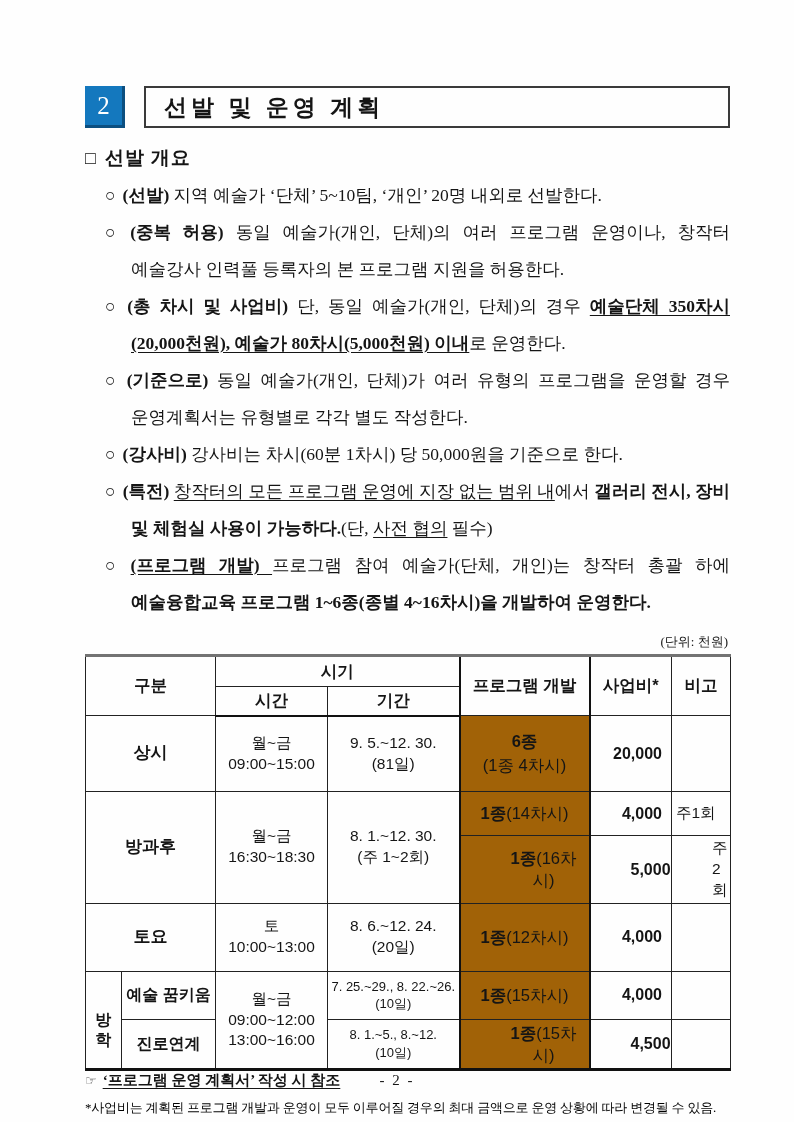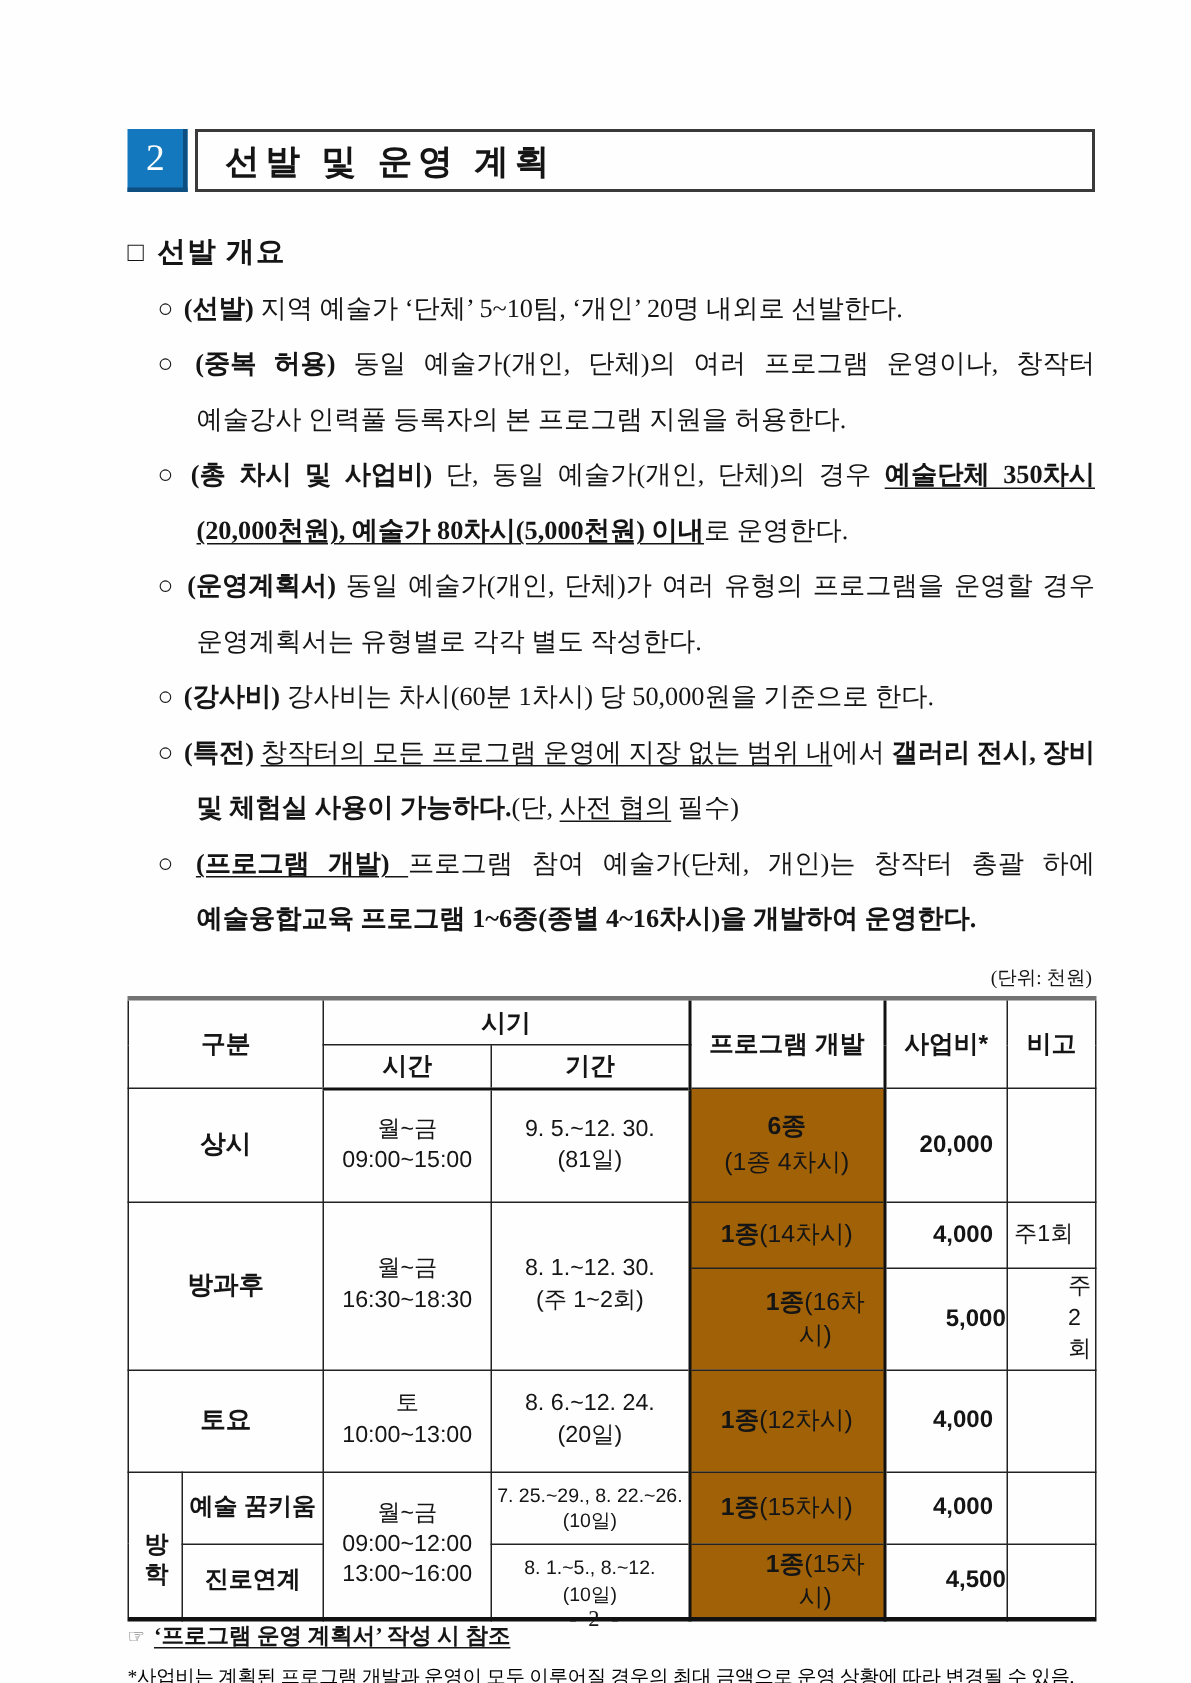--- a/index.html
+++ b/index.html
@@ -19,31 +19,31 @@
   .hdr { display: flex; align-items: stretch; height: 42px; }
   .num-box {
     width: 40px; height: 42px;
     background: #1478be;
     border-right: 3px solid #0c4f80;
     border-bottom: 3px solid #0c4f80;
     color: #fff; font-size: 25px; font-family: "Liberation Serif", serif;
     display: flex; align-items: center; justify-content: center;
   }
   .title-box {
-    flex: 1; margin-left: 5px;
+    flex: 1; margin-left: 19px;
     border: 2px solid #3a3a3a;
     display: flex; align-items: center;
     padding-left: 18px;
     font-family: "Liberation Sans", "DejaVu Sans", sans-serif;
     font-weight: bold; font-size: 23px; letter-spacing: 4px;
   }
 
   
   .sec-head {
-    margin-top: 27px;
+    margin-top: 17px;
     font-size: 19px; font-weight: bold;
     font-family: "Liberation Serif", serif;
     letter-spacing: 1px;
   }
   .sec-head .sq { font-weight: normal; margin-right: 8px; font-size: 18px; }
   .bullets { margin-top: 6px; }
   .bullet {
     font-size: 17.5px; line-height: 37px;
     text-align: justify; word-break: keep-all;
     padding-left: 46px; text-indent: -26px;
@@ -111,21 +111,21 @@
     </div>
 
     <div class="sec-head">
       <span class="sq">□</span><span>선발 개요</span>
     </div>
 
     <div class="bullets">
         <p class="bullet"><span class="marker">○</span><span class="b">(선발) </span><span>지역 예술가 ‘단체’ 5~10팀, ‘개인’ 20명 내외로 선발한다.</span></p>
         <p class="bullet"><span class="marker">○</span><span class="b">(중복 허용) </span><span>동일 예술가(개인, 단체)의 여러 프로그램 운영이나, 창작터 예술강사 인력풀 등록자의 본 프로그램 지원을 허용한다.</span></p>
         <p class="bullet"><span class="marker">○</span><span class="b">(총 차시 및 사업비) </span><span>단, 동일 예술가(개인, 단체)의 경우 </span><span class="b u">예술단체 350차시(20,000천원), 예술가 80차시(5,000천원) 이내</span><span>로 운영한다.</span></p>
-        <p class="bullet"><span class="marker">○</span><span class="b">(운영계획서) </span><span>동일 예술가(개인, 단체)가 여러 유형의 프로그램을 운영할 경우 운영계획서는 유형별로 각각 별도 작성한다.</span></p>
+        <p class="bullet"><span class="marker">○</span><span class="b">(기준으로) </span><span>동일 예술가(개인, 단체)가 여러 유형의 프로그램을 운영할 경우 운영계획서는 유형별로 각각 별도 작성한다.</span></p>
         <p class="bullet"><span class="marker">○</span><span class="b">(강사비) </span><span>강사비는 차시(60분 1차시) 당 50,000원을 기준으로 한다.</span></p>
         <p class="bullet"><span class="marker">○</span><span class="b">(특전) </span><span class="u">창작터의 모든 프로그램 운영에 지장 없는 범위 내</span><span>에서 </span><span class="b">갤러리 전시, 장비 및 체험실 사용이 가능하다.</span><span>(단, </span><span class="u">사전 협의</span><span> 필수)</span></p>
         <p class="bullet"><span class="marker">○</span><span class="b u">(프로그램 개발) </span><span>프로그램 참여 예술가(단체, 개인)는 창작터 총괄 하에 </span><span class="b">예술융합교육 프로그램 1~6종(종별 4~16차시)을 개발하여 운영한다.</span></p>
       </div>
 
     <div class="unit-label">(단위: 천원)</div>
 
     <table>
       <colgroup>
         <col style="width:36px">

